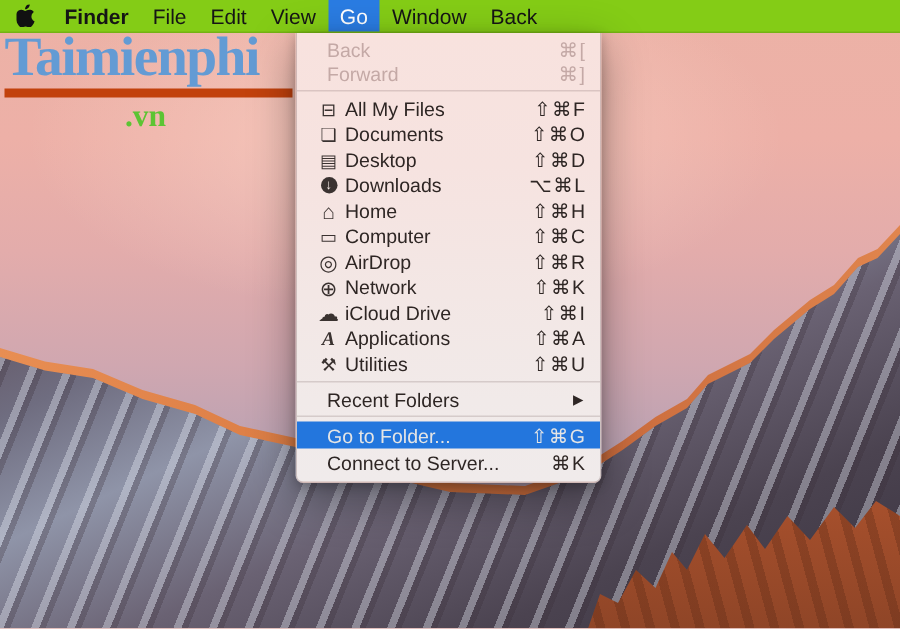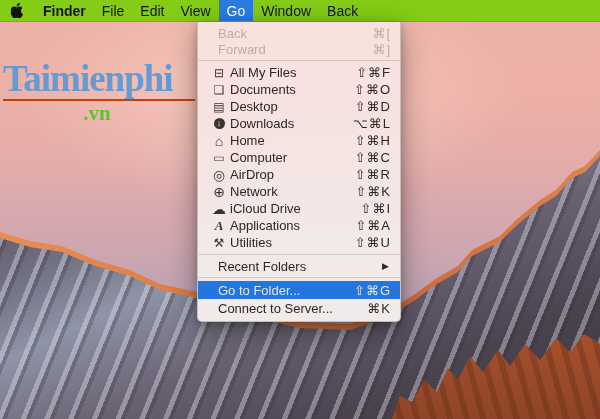--- a/index.html
+++ b/index.html
@@ -27,21 +27,21 @@
     background:
       repeating-linear-gradient(75deg, rgba(90,40,20,0.32) 0 6px, rgba(0,0,0,0) 6px 16px),
       linear-gradient(180deg, #ef9355 0%, #d9713c 35%, #b2552f 70%, #8f4527 100%);
     clip-path:polygon(392px 419px,400px 396px,412px 402px,424px 380px,437px 392px,448px 368px,458px 380px,470px 356px,483px 372px,498px 350px,510px 366px,525px 344px,540px 360px,556px 338px,570px 352px,584px 334px,600px 344px,600px 419px);
   }
 
   
   .wm { position:absolute; left:3px; top:20px; width:192px; }
   .wm-title { display:block; font-family:"Liberation Serif", serif; font-weight:700;
     font-size:37px; line-height:1.0; color:#639bd4; letter-spacing:-1px;
-    border-bottom:2px solid #c2410c; padding-bottom:2px;margin-top:40px; }
+    border-bottom:6px solid #c2410c; padding-bottom:2px; }
   .wm-suffix { display:block; text-align:center; font-family:"Liberation Serif", serif;
     font-weight:700; font-size:21px; color:#5cc433; padding-right:4px; }
 
   
   .menubar { position:absolute; left:0; top:0; width:600px; height:22px;
     background:#84cc16; border-bottom:1px solid rgba(0,0,0,0.12);
     display:flex; align-items:stretch; font-size:14px; color:#151515; }
   .mb-item { display:flex; align-items:center; padding:0 8px; line-height:22px; }
   .mb-item.apple { padding:0 11px; }
   .mb-item.bold { font-weight:700; }

